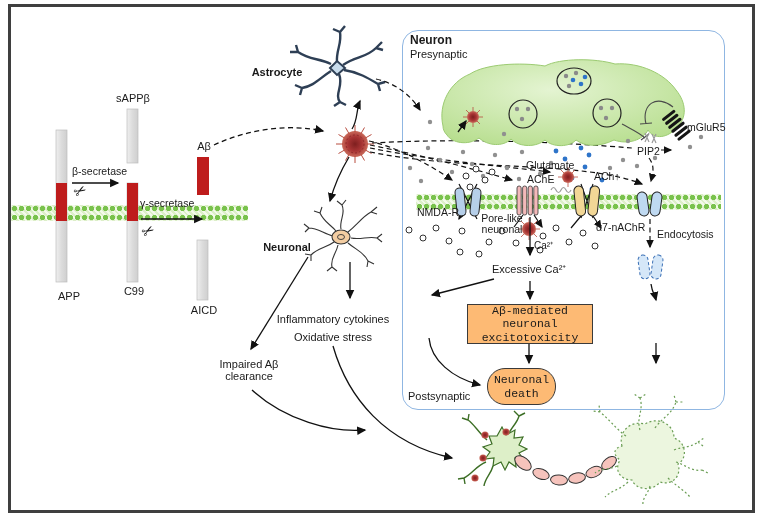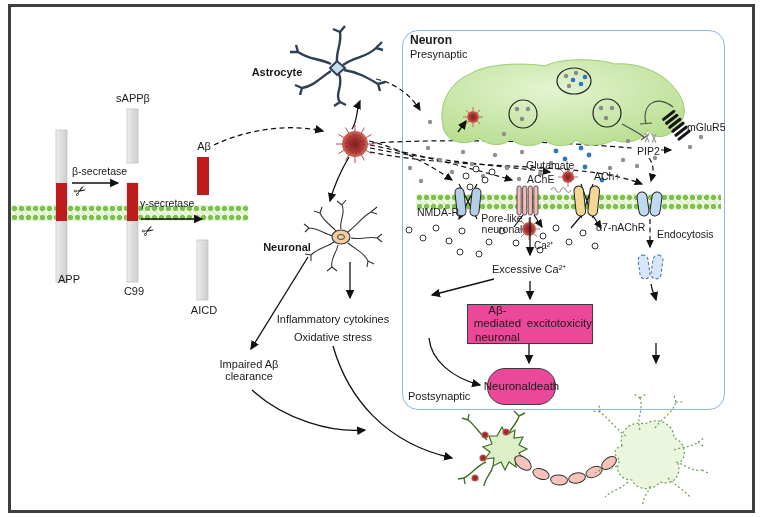--- a/index.html
+++ b/index.html
@@ -7,23 +7,23 @@
          font-family:"Liberation Sans",sans-serif;color:#1a1a1a;}
   .frame{position:absolute;left:8px;top:4px;width:741px;height:503px;border:3px solid #3f3f3f;}
   .art{position:absolute;left:0;top:0;}
   .neuron-box{position:absolute;left:402px;top:30px;width:321px;height:378px;
               border:1.6px solid #8FB6E2;border-radius:16px;}
   .lbl{position:absolute;font-size:11px;line-height:12px;white-space:nowrap;}
   .c{transform:translateX(-50%);text-align:center;}
   .b{font-weight:bold;}
   .s10{font-size:10.5px;}
   .s9{font-size:10px;}
-  .obox{position:absolute;background:#ec4899;border:1.8px solid #3a3a3a;
-        display:flex;flex-direction:row;align-items:center;justify-content:center;
-        font-size:11.5px;line-height:13.5px;text-align:center;}
+  .obox{position:absolute;background:#fdba74;border:1.8px solid #3a3a3a;
+        display:flex;flex-direction:column;align-items:center;justify-content:center;
+        font-size:11.5px;line-height:13.5px;text-align:center;font-family:Liberation Mono, monospace;}
   .scissors{position:absolute;font-size:15px;transform:rotate(-30deg);}
   .mem{position:absolute;height:16px;
     background-image:
       radial-gradient(circle at 3.5px 3.5px, #79C24C 2.5px, rgba(0,0,0,0) 2.9px),
       radial-gradient(circle at 3.5px 12.5px, #79C24C 2.5px, rgba(0,0,0,0) 2.9px),
       repeating-linear-gradient(45deg, #DCEFC8 0 2px, #F3FAEA 2px 4px);
     background-size:7px 16px,7px 16px,auto;background-repeat:repeat-x,repeat-x,repeat;}
 </style>
 </head>
 <body>
@@ -320,21 +320,21 @@
         <path d="M617,466 C608,470 602,468 595,473"></path>
       </g>
     </g>
   </svg>
 
   <div class="scissors" style="left:74px;top:182px;">✂</div>
   <div class="scissors" style="left:142px;top:222px;">✂</div>
 
   <div class="lbl c" style="left:133px;top:92px;">sAPPβ</div>
   <div class="lbl c" style="left:204px;top:140px;">Aβ</div>
-  <div class="lbl c" style="left:69px;top:273px;text-align:center;">APP</div>
+  <div class="lbl c" style="left:69px;top:290px;text-align:center;">APP</div>
   <div class="lbl c" style="left:134px;top:285px;">C99</div>
   <div class="lbl c" style="left:204px;top:304px;">AICD</div>
   <div class="lbl s10" style="left:72px;top:165px;">β-secretase</div>
   <div class="lbl s10" style="left:140px;top:197px;">γ-secretase</div>
 
   <div class="lbl c b" style="left:277px;top:66px;">Astrocyte</div>
   <div class="lbl c b" style="left:287px;top:241px;">Neuronal</div>
 
   <div class="lbl b" style="left:410px;top:34px;font-size:12px;">Neuron</div>
   <div class="lbl" style="left:410px;top:48px;">Presynaptic</div>

